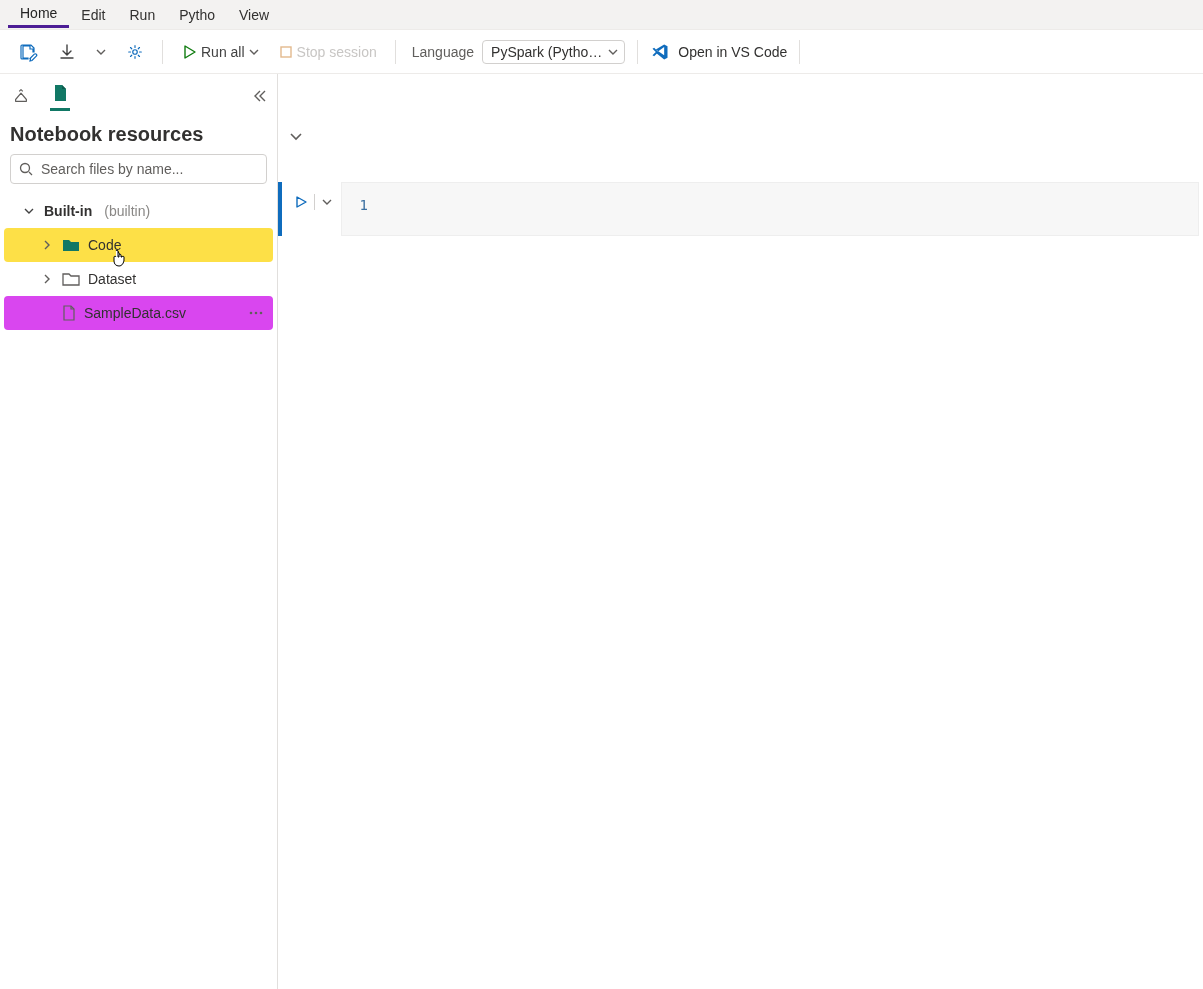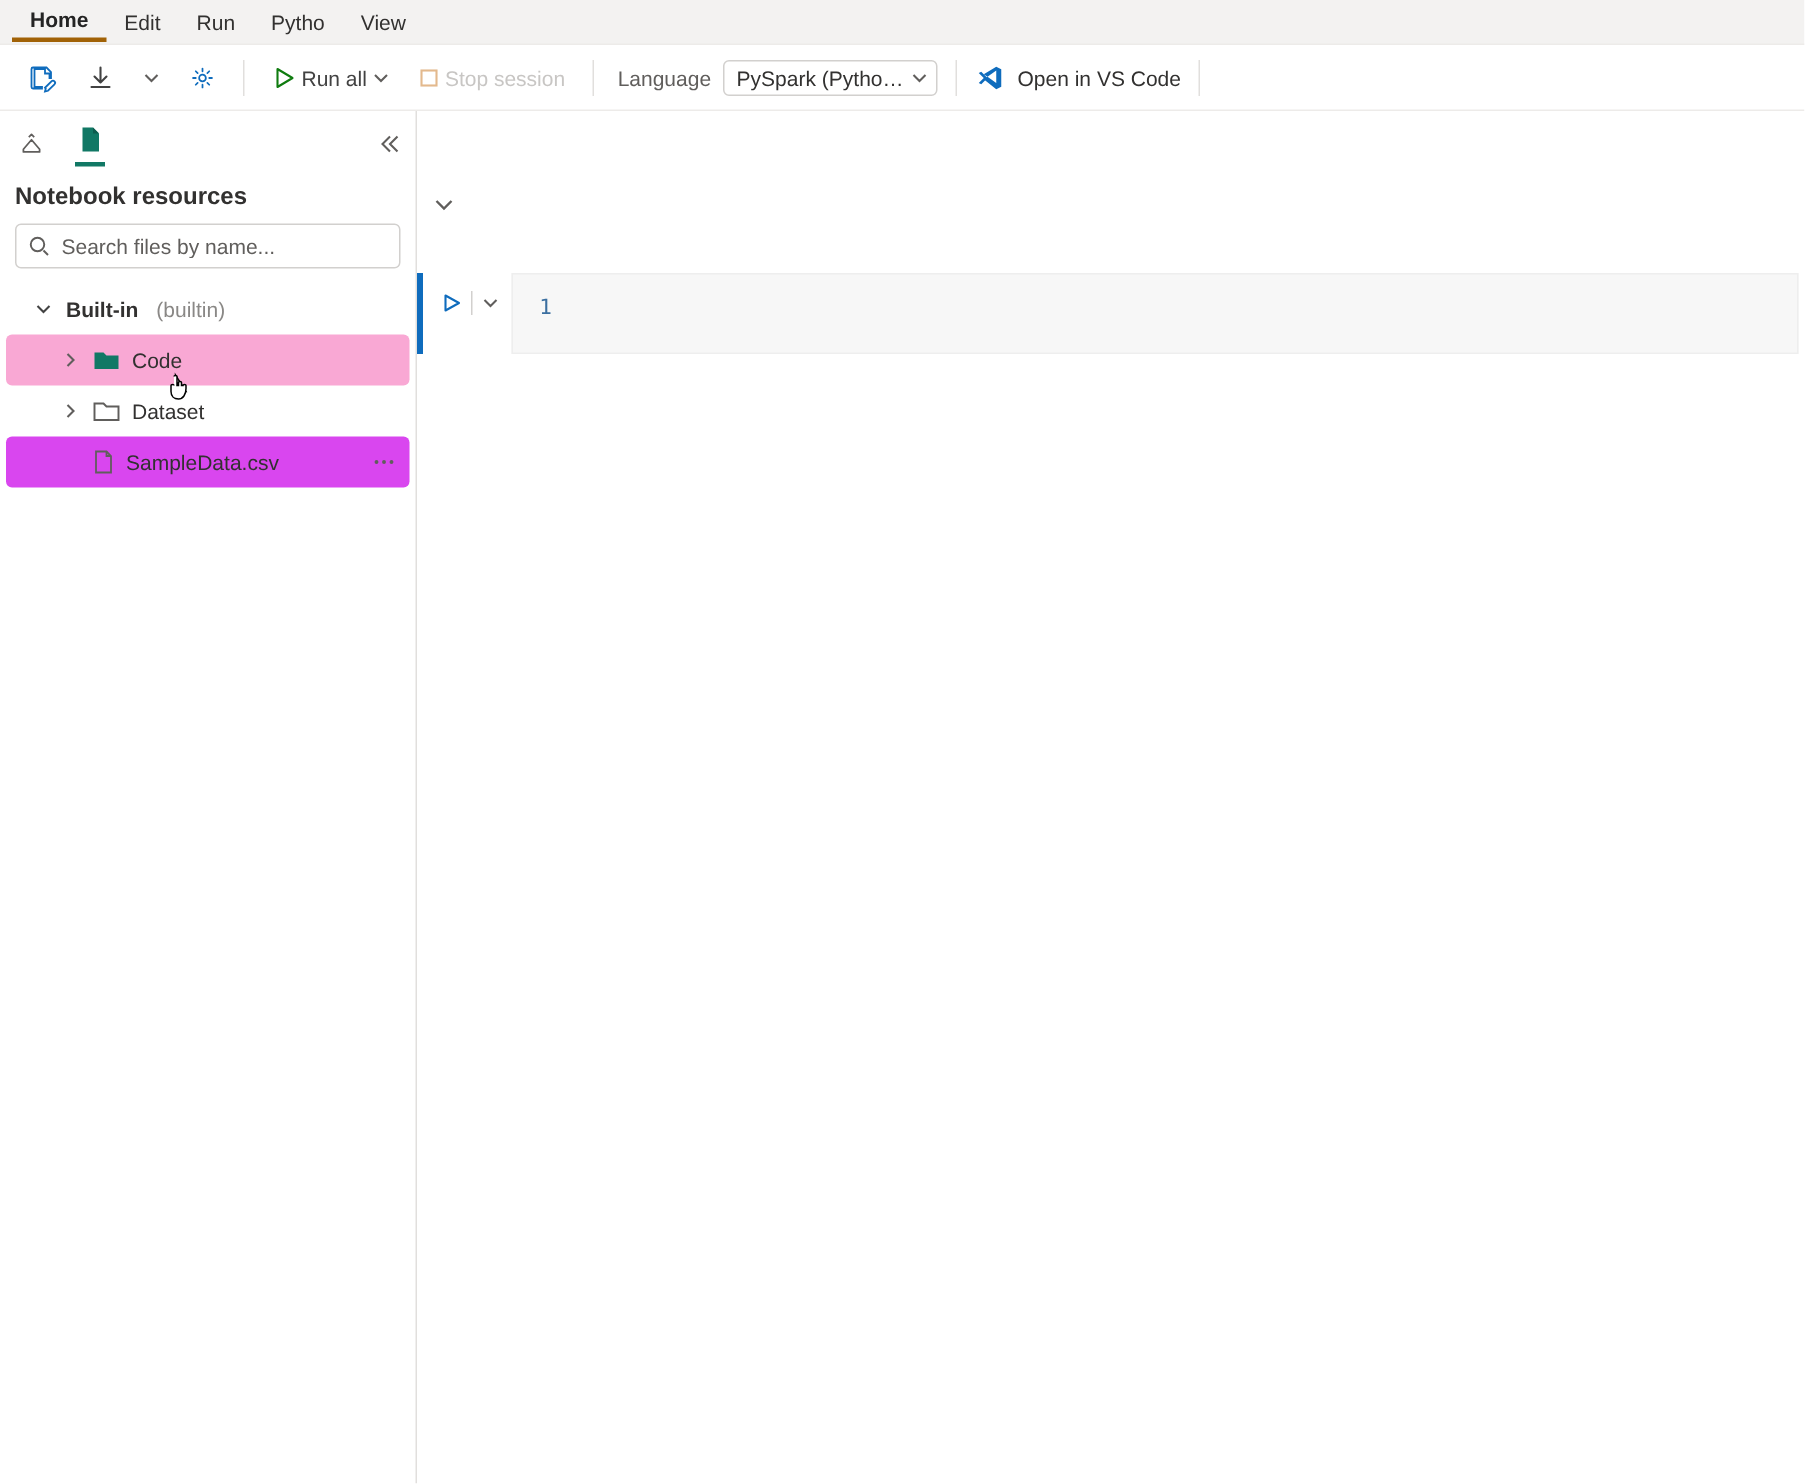--- a/index.html
+++ b/index.html
@@ -21,23 +21,23 @@
     padding: 0 8px;
     background: #f3f2f1;
     border-bottom: 1px solid #edebe9;
   }
   .menubar .menu-item {
     padding: 4px 12px;
     cursor: pointer;
     color: #323130;
   }
   .menubar .menu-item.active {
-    font-weight: 700;
+    font-weight: 400;
     color: #242424;
-    border-bottom: 3px solid #a16207;
+    border-bottom: 3px solid #4c1d95;
   }
   
   .toolbar {
     display: flex;
     align-items: center;
     height: 44px;
     padding: 0 12px;
     gap: 8px;
     border-bottom: 1px solid #edebe9;
     background: #fff;
@@ -95,21 +95,21 @@
   .side-tab.active {
     border-bottom: 3px solid #117865;
     color: #117865;
   }
   .collapse-btn {
     margin-left: auto;
     cursor: pointer;
     color: #605e5c;
   }
   .side-title {
-    font-size: 16px;
+    font-size: 20px;
     font-weight: 600;
     padding: 12px 10px 8px 10px;
   }
   .search-box {
     margin: 0 10px 8px 10px;
     border: 1px solid #d2d0ce;
     border-radius: 4px;
     display: flex;
     align-items: center;
     padding: 5px 8px;
@@ -128,21 +128,21 @@
   .tree { padding: 2px 4px; }
   .tree-row {
     display: flex;
     align-items: center;
     height: 34px;
     padding: 0 6px;
     gap: 8px;
     cursor: pointer;
     border-radius: 4px;
   }
-  .tree-row.selected { background: #f9a8d4; }
+  .tree-row.selected { background: #fde047; }
   .tree-row .indent0 { width: 4px; }
   .tree-row .indent1 { width: 22px; }
   .chevron {
     width: 14px;
     display: inline-flex;
     justify-content: center;
     color: #605e5c;
   }
   .row-label { flex: none; }
   .row-sub { color: #8a8886; margin-left: 4px; }

